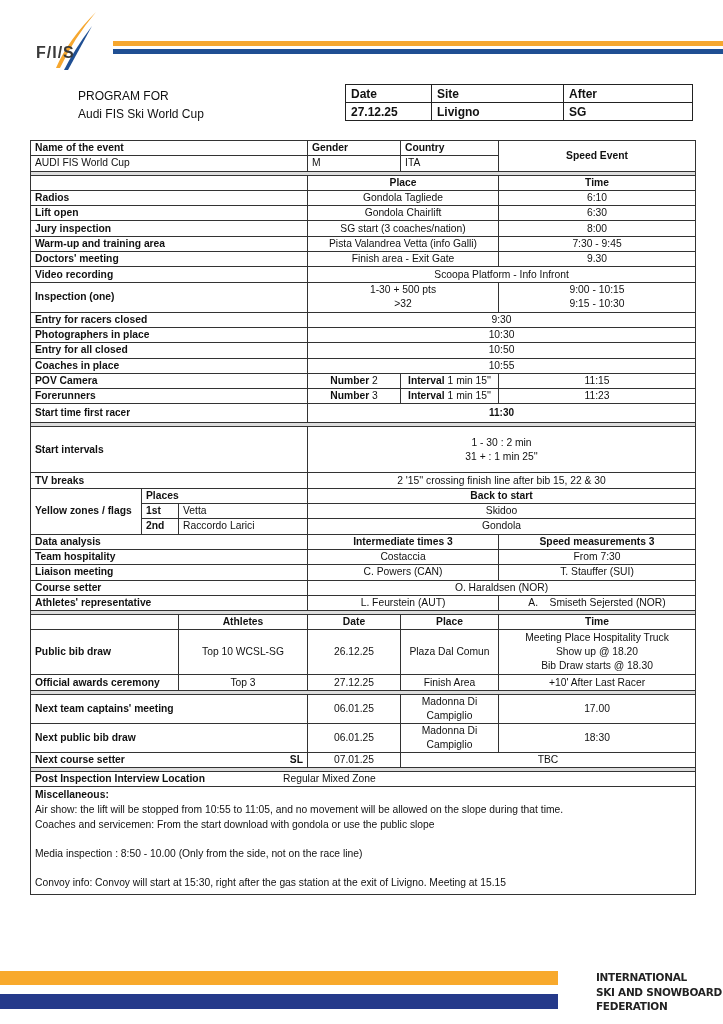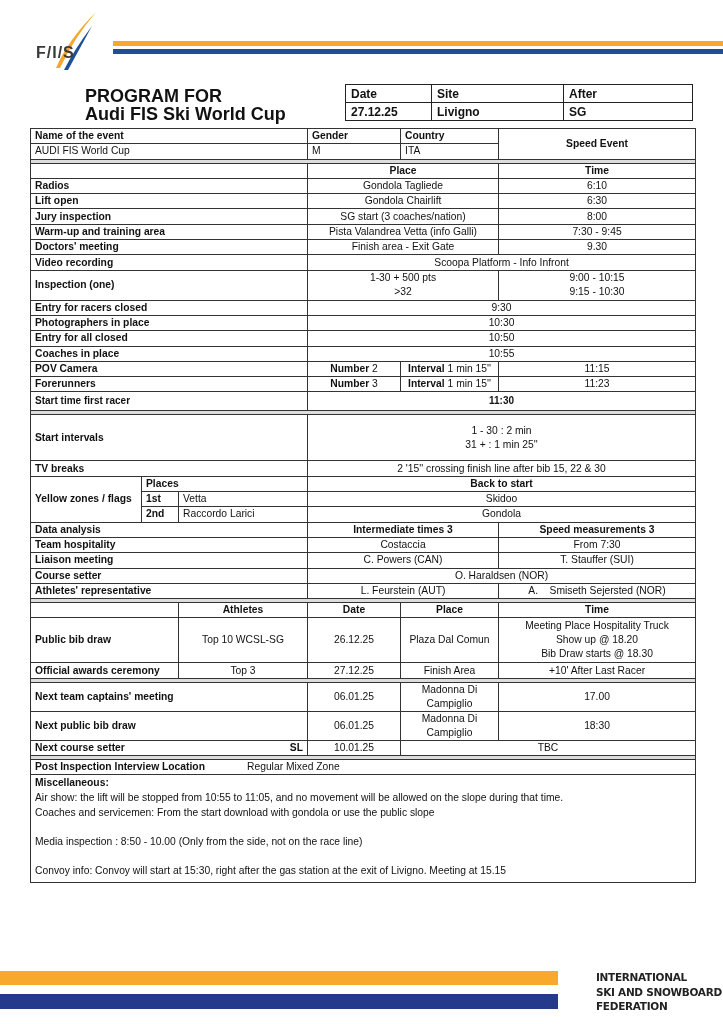--- a/index.html
+++ b/index.html
@@ -4,26 +4,26 @@
 <style>
   * { box-sizing: border-box; margin: 0; padding: 0; }
   html, body { width: 723px; height: 1024px; background: #ffffff; overflow: hidden; }
   body { position: relative; font-family: "Liberation Sans", sans-serif; color: #111; font-size: 10.5px; }
 
   .logo { position: absolute; left: 34px; top: 10px; width: 70px; height: 60px; }
   .logo .letters { position: absolute; left: 2px; top: 34px; font-size: 16px; font-weight: bold; color: #3a3a3a; letter-spacing: 1px; }
   .hdr-bar-orange { position: absolute; left: 113px; top: 41px; width: 610px; height: 5px; background: #f6a72f; }
   .hdr-bar-blue { position: absolute; left: 113px; top: 49px; width: 610px; height: 5px; background: #1f4f93; }
 
-  .title { position: absolute; left: 85px; top: 87px; font-weight: bold; font-size: 18px; line-height: 18px; }
+  .title { position: absolute; left: 78px; top: 87px; font-weight: normal; font-size: 12px; line-height: 18px; }
 
   table.meta { position: absolute; left: 345px; top: 84px; width: 348px; border-collapse: collapse; }
   table.meta td { border: 1.3px solid #222; font-weight: bold; font-size: 12px; padding: 1px 5px; height: 18px; }
 
-  table.prog { position: absolute; left: 30px; top: 128px; width: 665px; border-collapse: collapse; table-layout: fixed; padding-left: 29px; }
+  table.prog { position: absolute; left: 30px; top: 140px; width: 665px; border-collapse: collapse; table-layout: fixed; padding-left: 29px; }
   table.prog td { border: 1.2px solid #333; padding: 0 4px; height: 15.3px; line-height: 14px; font-size: 10.3px; vertical-align: middle; }
   table.prog td.b { font-weight: bold; }
   table.prog td.c { text-align: center; }
   table.prog tr.sep td { height: 4px; padding: 0; background: #ddd; border-left: 1.2px solid #333; border-right: 1.2px solid #333; }
   table.prog tr.big td { height: 19px; font-size: 10px; }
 
   .ftr-orange { position: absolute; left: 0; top: 971px; width: 558px; height: 14px; background: #f8a92c; }
   .ftr-blue { position: absolute; left: 0; top: 994px; width: 558px; height: 15px; background: #253a8a; }
   .ftr-text { position: absolute; left: 596px; top: 970px; font-size: 10.5px; font-weight: bold; line-height: 14.5px; color: #222; font-family: "DejaVu Sans", sans-serif; letter-spacing: -0.3px; }
 </style>
@@ -261,30 +261,30 @@
     <td colspan="3" class="b">Next public bib draw</td>
     <td colspan="2" class="c">06.01.25</td>
     <td class="c">Madonna Di Campiglio</td>
     <td class="c">18:30</td>
   </tr>
   <tr>
     <td colspan="3" class="b">
       <span>Next course setter</span>
       <span style="float:right">SL</span>
     </td>
-    <td colspan="2" class="c">10.01.25</td>
+    <td colspan="2" class="c">07.01.25</td>
     <td colspan="2" class="c">TBC</td>
   </tr>
   <tr class="sep">
         <td colspan="7"></td>
       </tr>
 
   <tr>
     <td colspan="7">
-      <b style="display:inline-block;width:212px">Post Inspection Interview Location</b><span>Regular Mixed Zone</span>
+      <b style="display:inline-block;width:248px">Post Inspection Interview Location</b><span>Regular Mixed Zone</span>
     </td>
   </tr>
   <tr>
     <td colspan="7" style="padding:1px 4px 4px 4px; line-height:14.6px; vertical-align:top">
       <div class="b" style="font-weight:bold">Miscellaneous:</div>
       <div>Air show: the lift will be stopped from 10:55 to 11:05, and no movement will be allowed on the slope during that time.</div>
       <div>Coaches and servicemen: From the start download with gondola or use the public slope</div>
       <div style="height:14.6px"></div>
       <div>Media inspection : 8:50 - 10.00 (Only from the side, not on the race line)</div>
       <div style="height:14.6px"></div>

